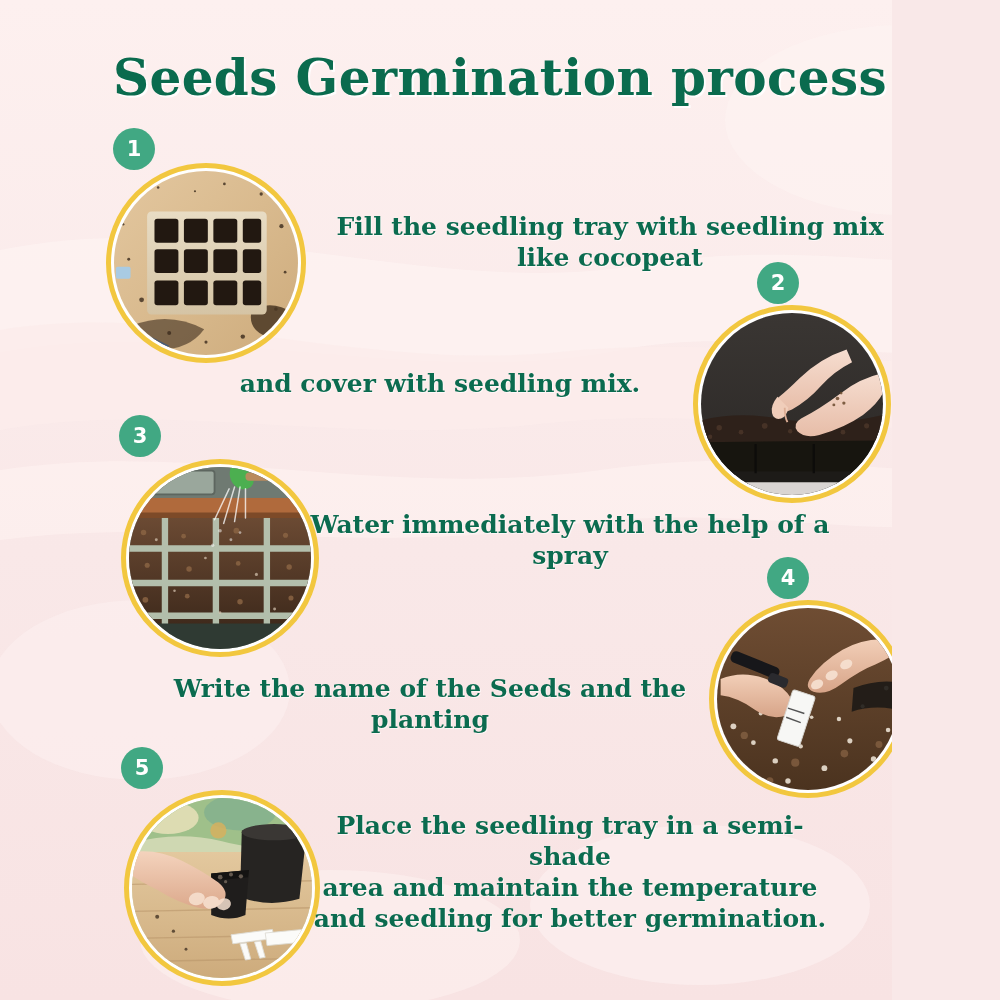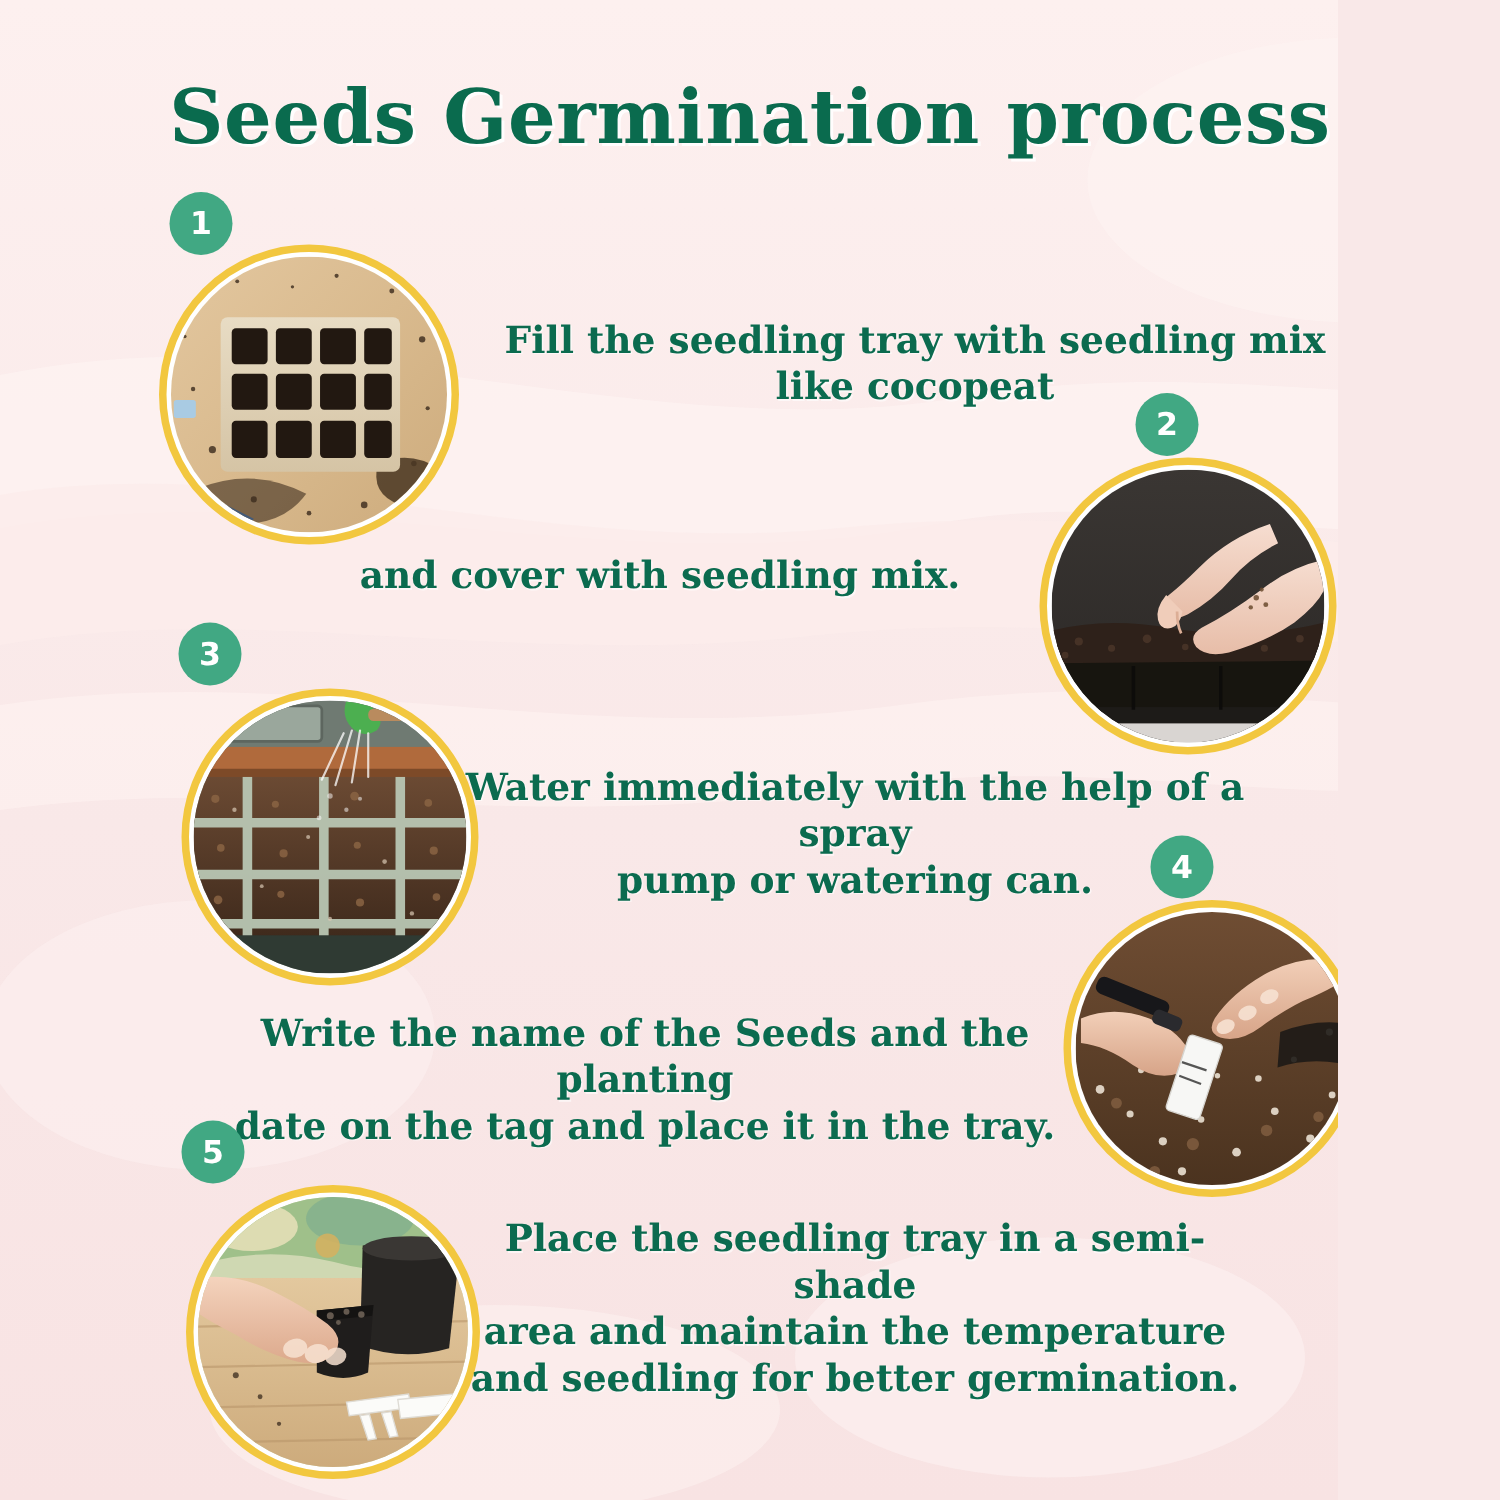--- a/index.html
+++ b/index.html
@@ -325,21 +325,20 @@
           <circle cx="100" cy="70" r="2"></circle>
             <circle cx="112" cy="80" r="1.6"></circle>
           <circle cx="92" cy="86" r="1.8"></circle>
             <circle cx="122" cy="72" r="1.5"></circle>
         </g>
       </svg>
     </div>
   </div>
   <div class="caption" id="cap-3">
     <span>Water immediately with the help of a spray</span>
-    <span>pump or watering can.</span>
   </div>
 
   <div class="badge" id="badge-4">4</div>
   <div class="photo-circle" id="circle-4">
     <div class="photo-inner">
       <svg viewBox="0 0 200 200" preserveAspectRatio="xMidYMid slice" aria-hidden="true">
         <defs>
           <linearGradient id="soil4" x1="0" y1="0" x2="0" y2="1">
             <stop offset="0%" stop-color="#6f4d33"></stop>
             <stop offset="100%" stop-color="#4b331f"></stop>
@@ -396,21 +395,20 @@
         <rect x="74" y="92" width="26" height="58" rx="3" transform="rotate(18 87 121)" fill="#f7f7f5" stroke="#d6d4cf" stroke-width="1"></rect>
         <g stroke="#2c2c2c" stroke-width="1.6" opacity="0.8">
           <line x1="78" y1="110" x2="96" y2="116"></line>
           <line x1="76" y1="120" x2="92" y2="126"></line>
         </g>
       </svg>
     </div>
   </div>
   <div class="caption" id="cap-4">
     <span>Write the name of the Seeds and the planting</span>
-    <span>date on the tag and place it in the tray.</span>
   </div>
 
   <div class="badge" id="badge-5">5</div>
   <div class="photo-circle" id="circle-5">
     <div class="photo-inner">
       <svg viewBox="0 0 200 200" preserveAspectRatio="xMidYMid slice" aria-hidden="true">
         <defs>
           <linearGradient id="wood5" x1="0" y1="0" x2="0" y2="1">
             <stop offset="0%" stop-color="#e3c89e"></stop>
             <stop offset="100%" stop-color="#cdab7c"></stop>

